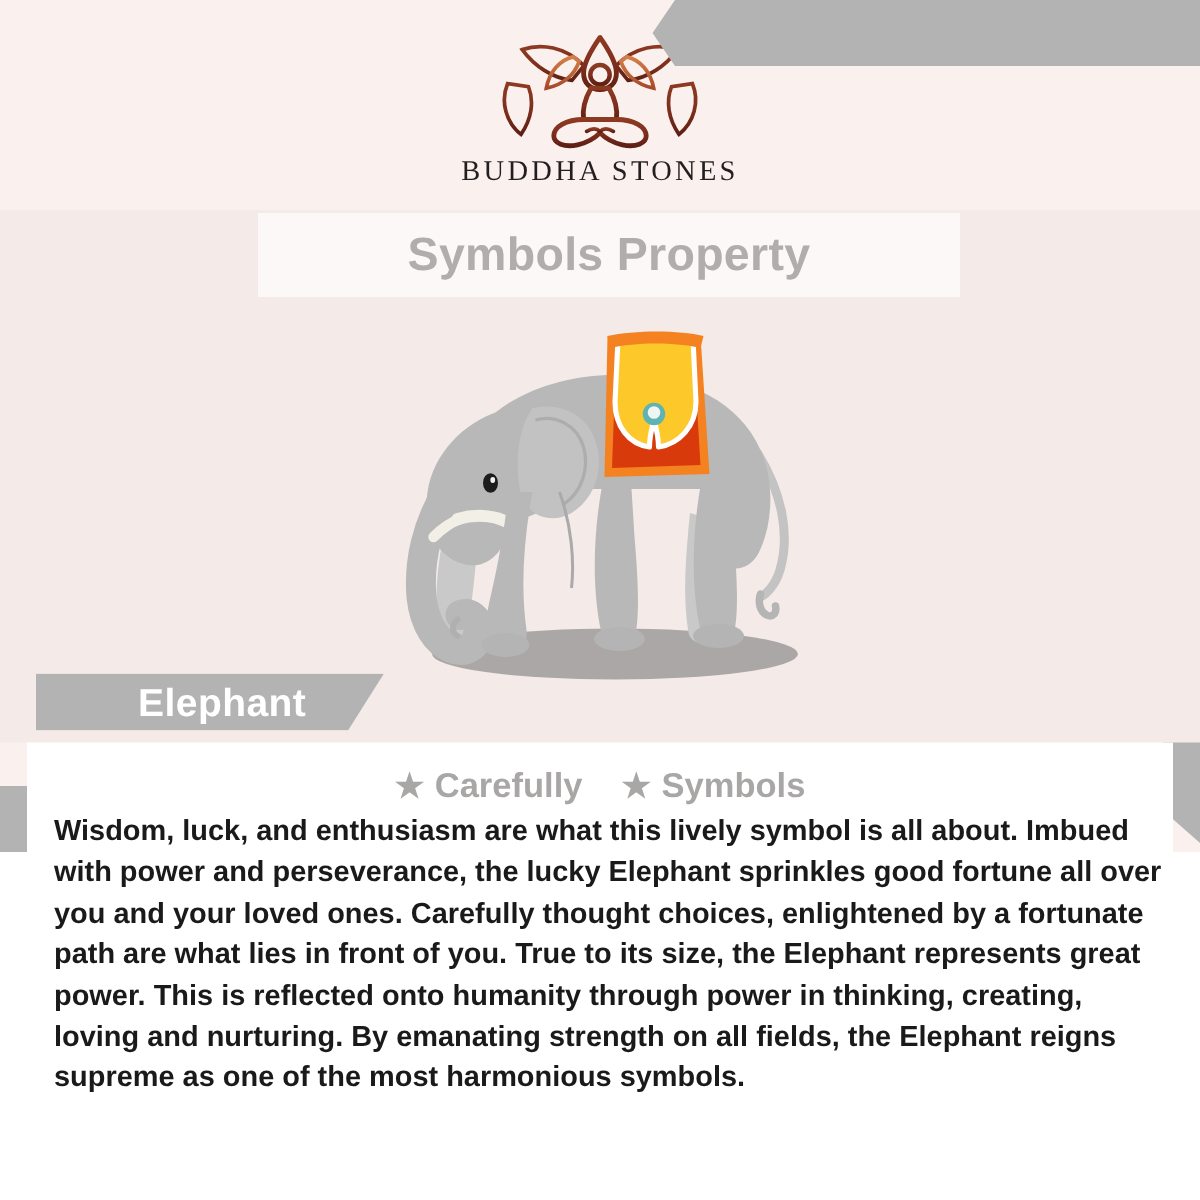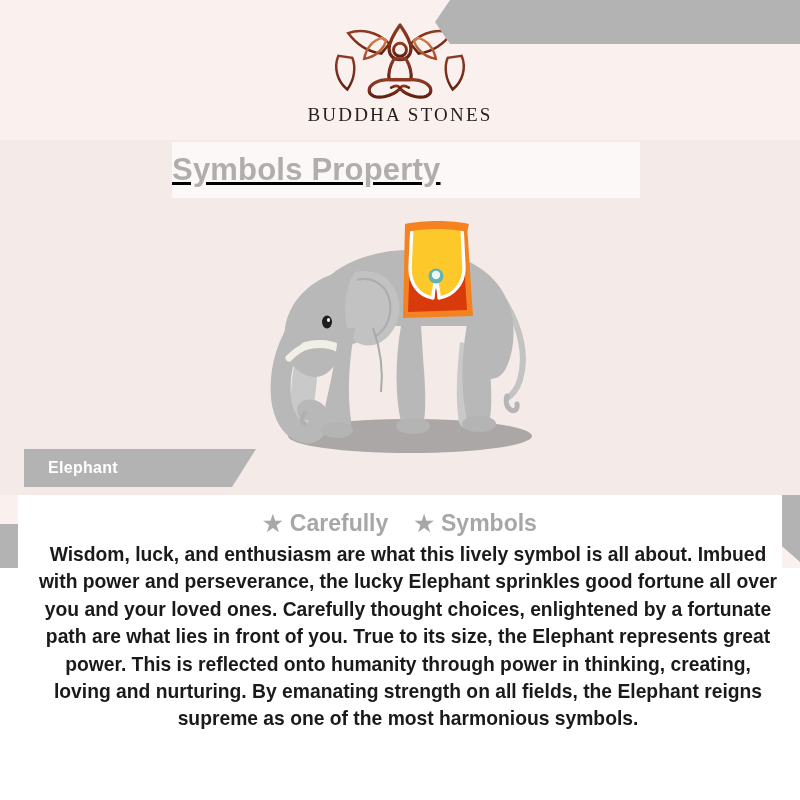--- a/index.html
+++ b/index.html
@@ -60,21 +60,21 @@
   }
 
   
   .title-outer {
     position: absolute; top: 140px; left: 0; width: 800px; height: 62px;
     background: #f4eae7;
   }
   .title-band {
     position: absolute; top: 142px; left: 172px; width: 468px; height: 56px;
     background: #fbf8f7;
-    display: flex; align-items: center; justify-content: flex-start; text-decoration: underline;
+    display: flex; align-items: center; justify-content: center;
   }
   .title-text {
     font-size: 31px; font-weight: bold;
     color: #b0adad;
     letter-spacing: 0.2px;
   }
 
   
   .stage {
     position: absolute; top: 202px; left: 0; width: 800px; height: 293px;
@@ -83,22 +83,22 @@
   .elephant-svg { position: absolute; top: 8px; left: 205px; }
 
   
   .label-banner {
     position: absolute; top: 449px; left: 24px; width: 232px; height: 38px;
     background: #b3b3b3;
     clip-path: polygon(0 0, 100% 0, calc(100% - 24px) 100%, 0 100%);
     display: flex; align-items: center;
   }
   .label-text {
-    color: #ffffff; font-size: 16px; font-weight: bold;
-    padding-left: 24px; letter-spacing: 0.3px;
+    color: #ffffff; font-size: 26px; font-weight: bold;
+    padding-left: 68px; letter-spacing: 0.3px;
   }
 
   
   .content-panel {
     position: absolute; top: 495px; left: 18px;
     width: 764px; height: 266px;
     background: #ffffff;
   }
   .traits {
     display: flex; justify-content: center; align-items: center;
@@ -108,21 +108,21 @@
     display: flex; align-items: center; gap: 7px;
     font-size: 23px; font-weight: bold; color: #a9a6a6;
   }
   .trait .star-icon { font-size: 22px; line-height: 1; color: #a9a6a6; }
   .body-copy {
     padding: 4px 2px 0 18px;
     font-size: 19.3px;
     font-weight: bold;
     line-height: 1.42;
     color: #1a1a1a;
-    text-align: center;
+    text-align: left;
   }
 </style>
 </head>
 <body>
 
 <div id="page">
 
   <div class="band-top-right"></div>
   <div class="band-left"></div>
   <div class="band-right"></div>

